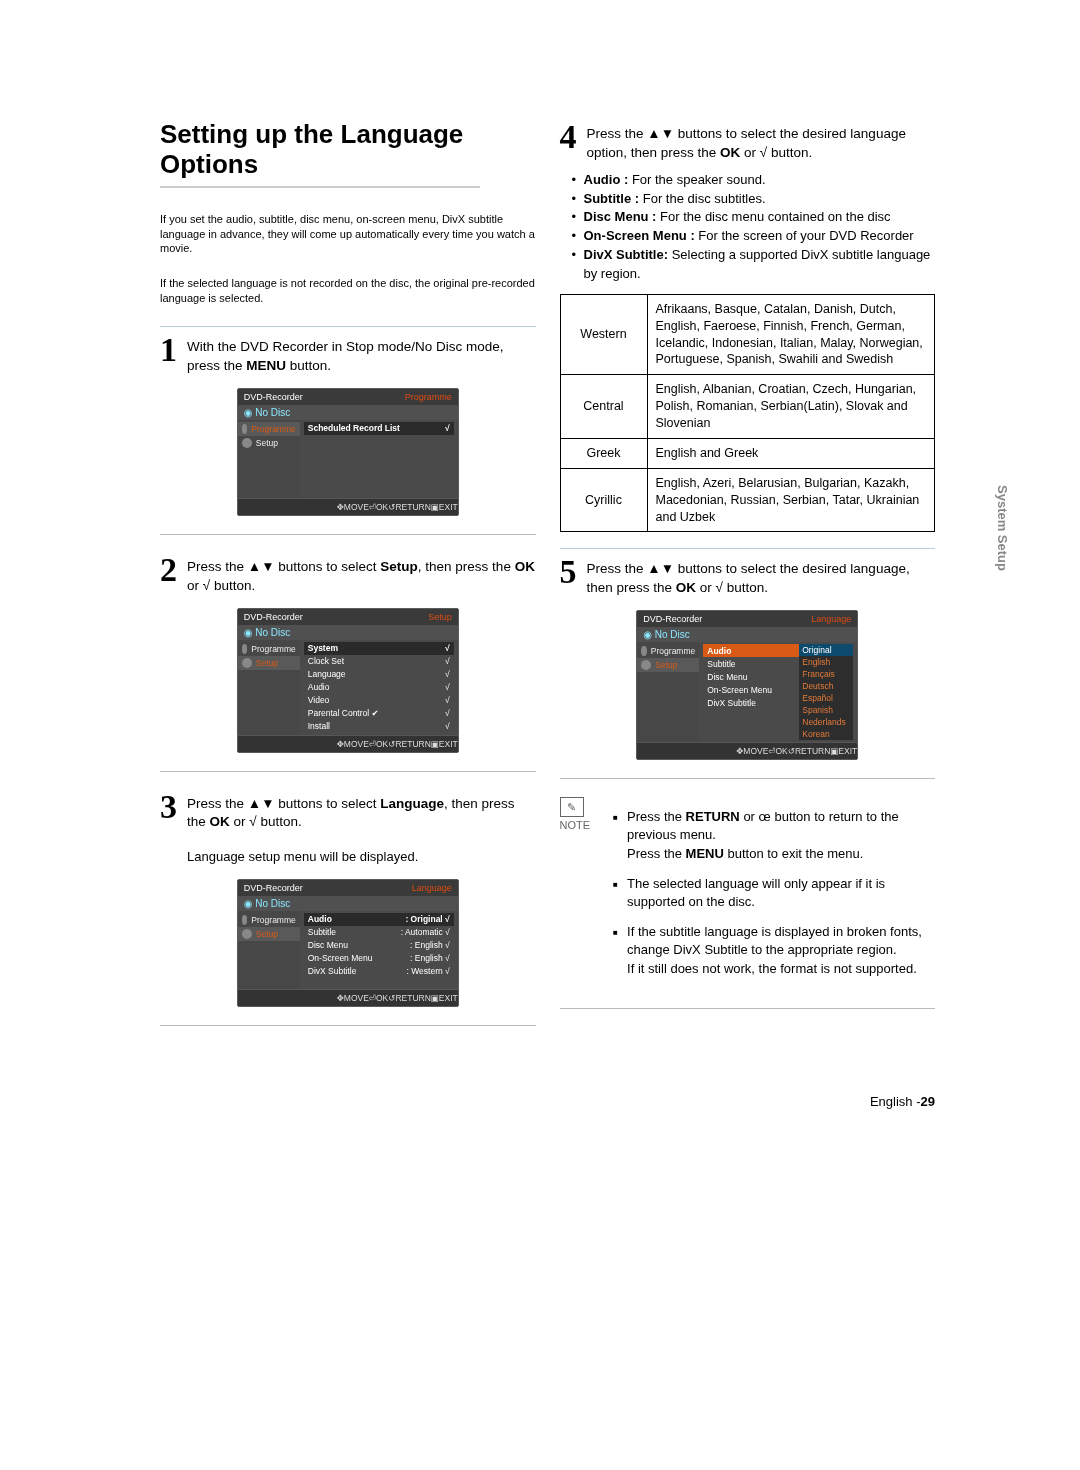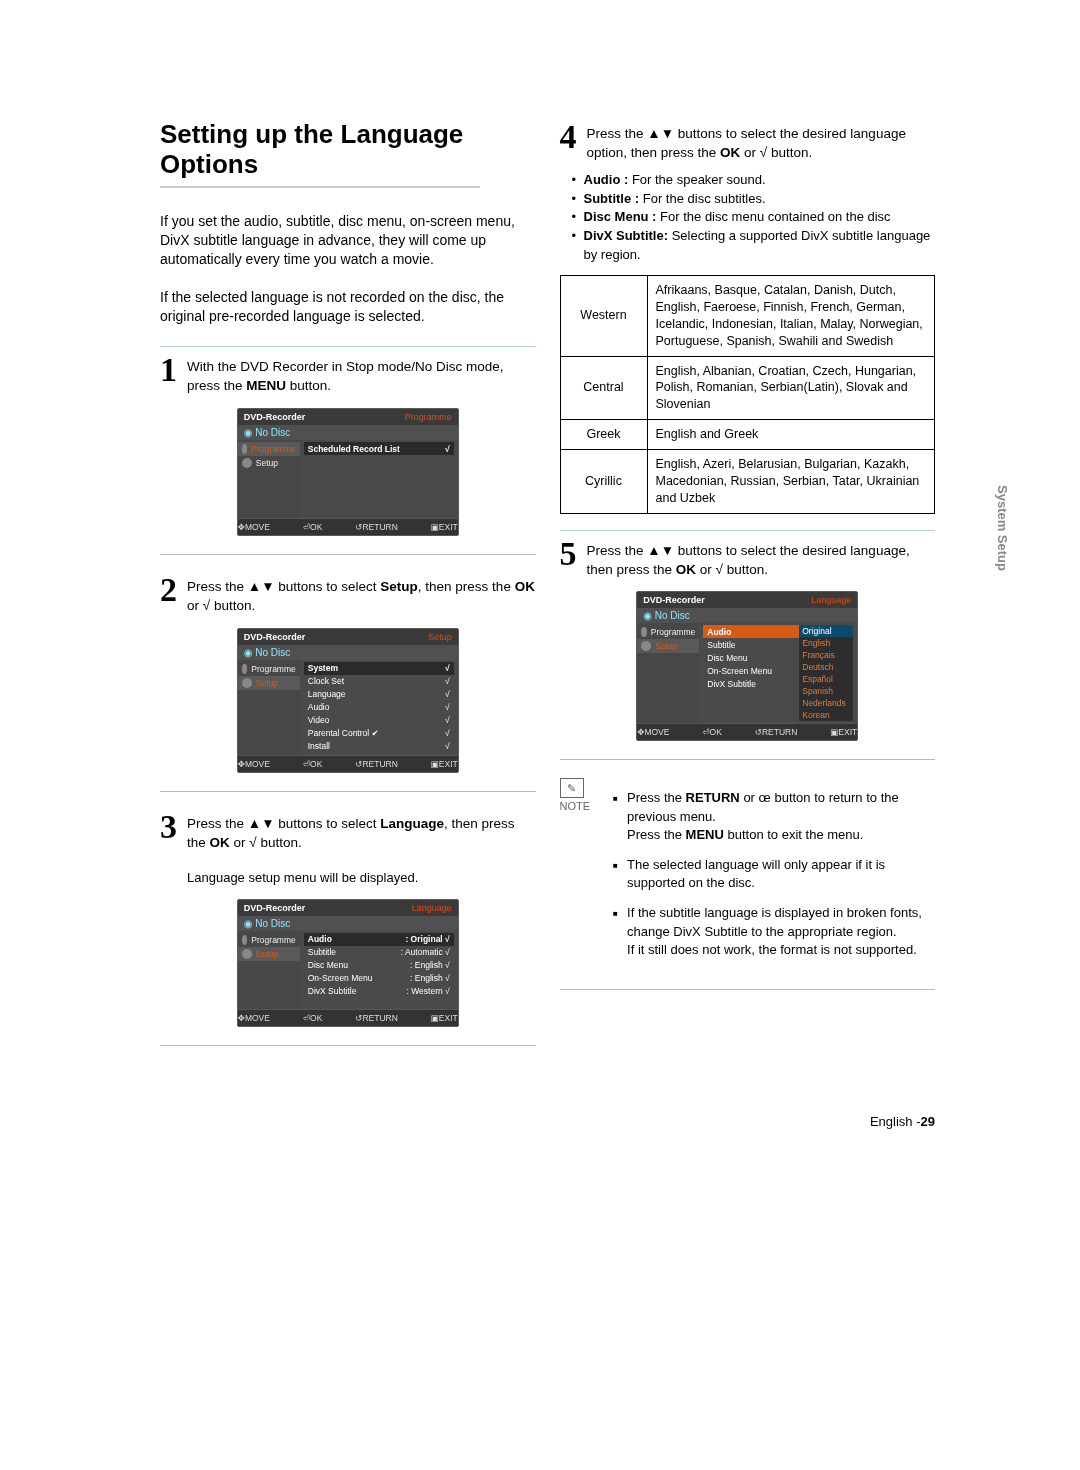--- a/index.html
+++ b/index.html
@@ -6,47 +6,47 @@
   margin:0;padding:0;
   font-family:Arial,Helvetica,sans-serif;
   background:#fff;color:#000;width:1080px;
   font-size:14px;
 }
 .page{padding:120px 145px 60px 160px;position:relative}
 h1{font-size:26px;font-weight:bold;margin:0 0 4px 0;line-height:1.15}
 .underline{height:2px;background:#ccc;width:320px;margin:6px 0 24px 0}
 .cols{display:flex;gap:24px}
 .col{flex:1;min-width:0}
-.intro{font-size:14px;line-height:1.35;margin-bottom:20px}
+.intro{font-size:11px;line-height:1.35;margin-bottom:20px}
 .steprow{display:flex;align-items:flex-start;gap:10px;margin-bottom:8px}
 .bignum{font:bold 34px/1 Georgia,serif}
 .steptext{font-size:13.5px;line-height:1.4;padding-top:5px}
 .steptext strong{font-weight:bold}
 hr.light{border:none;border-top:1px solid #bbb;margin:18px 0}
 hr.darker{border:none;border-top:1px solid #b5cfe3;margin:0 0 6px 0}
 ul.bullets{margin:4px 0 10px 12px;padding:0;font-size:13px;line-height:1.45}
 ul.bullets li{list-style:none;padding-left:12px;position:relative;margin-bottom:0}
 ul.bullets li:before{content:"•";position:absolute;left:0}
 .subdesc{font-size:13px;margin-top:16px}
 .osd{width:220px;margin:12px auto 12px auto;border:1px solid #5a5a5a;font-size:9px;color:#fff;background:#4a4a4a;border-radius:2px}
 .osd .ohdr{display:flex;justify-content:space-between;padding:3px 6px;background:#3a3a3a}
-.osd .ohdr .title{font-weight:bold}
+.osd .ohdr .title{font-weight:normal}
 .osd .ohdr .sec{color:#dd4b10}
 .osd .osub{padding:2px 6px;background:#505050;color:#8be7ff;font-size:10px}
 .osd .obody{display:flex;min-height:78px}
 .osd .side{width:62px;background:#474747;padding:2px 0}
 .osd .sitem{display:flex;align-items:center;gap:4px;padding:2px 4px;font-size:8.5px;color:#eee}
 .osd .sitem .g{width:10px;height:10px;border-radius:50%;background:#888;display:inline-block}
 .osd .sitem.active{background:#595959}
 .osd .sitem .orange{color:#d95a14}
 .osd .main{flex:1;padding:2px 4px}
 .osd .opt{display:flex;justify-content:space-between;align-items:flex-start;font-size:8.5px;padding:1.5px 4px;border-bottom:0}
 .osd .opt.sel{background:#2a2a2a;font-weight:bold}
 .osd .opt.sel2{background:#d95a14;font-weight:bold}
-.osd .ofoot{display:flex;justify-content:space-between;padding:3px 0;background:#333;font-size:8.5px;color:#ddd;border-top:1px solid #555}
+.osd .ofoot{display:flex;justify-content:flex-end;padding:3px 0;background:#333;font-size:8.5px;color:#ddd;border-top:1px solid #555}
 .langlist span{display:block;color:#e37a3a;font-size:8.5px;padding:1px 3px}
 .langlist .hl{background:#0c4a6e;color:#fff}
 table.lang{border-collapse:collapse;width:100%;font-size:12.5px;margin-top:8px}
 table.lang td{border:1px solid #000;padding:6px 8px;vertical-align:middle;line-height:1.35}
 table.lang td:first-child{width:70px;text-align:center}
 .tabbar{display:flex;gap:10px;float:right;writing-mode:vertical-rl;text-orientation:mixed;position:absolute;right:70px;top:485px;font-weight:bold;color:#888;font-size:13px}
 .note{display:flex;align-items:flex-start;gap:12px;margin-top:18px}
 .nicon{text-align:center;font-size:11px;color:#666}
 .nicon .sq{width:22px;height:18px;border:1px solid #666;display:flex;align-items:center;justify-content:center;margin-bottom:2px}
 .nbody ul{list-style:none;margin:11px;padding:0;font-size:13px;line-height:1.4}
@@ -230,20 +230,21 @@
 
 <div class="col">
   <div class="steprow">
     <div class="bignum">4</div>
     <div class="steptext"><span>Press the ▲▼ buttons to select the desired language option, then press the </span><strong>OK</strong><span> or √ button.</span></div>
   </div>
   <ul class="bullets" id="b4">
           <li><strong>Audio :</strong> For the speaker sound.</li>
           <li><strong>Subtitle :</strong> For the disc subtitles.</li>
           <li><strong>Disc Menu :</strong> For the disc menu contained on the disc</li>
+          <li><strong>On-Screen Menu :</strong> For the screen of your DVD Recorder</li>
           <li><strong>DivX Subtitle:</strong> Selecting a supported DivX subtitle language by region.</li>
         </ul>
 
   <table class="lang">
           <tbody id="ltbl">
             <tr>
               <td>Western</td>
               <td>Afrikaans, Basque, Catalan, Danish, Dutch, English, Faeroese, Finnish, French, German, Icelandic, Indonesian, Italian, Malay, Norwegian, Portuguese, Spanish, Swahili and Swedish</td>
             </tr>
             <tr>

